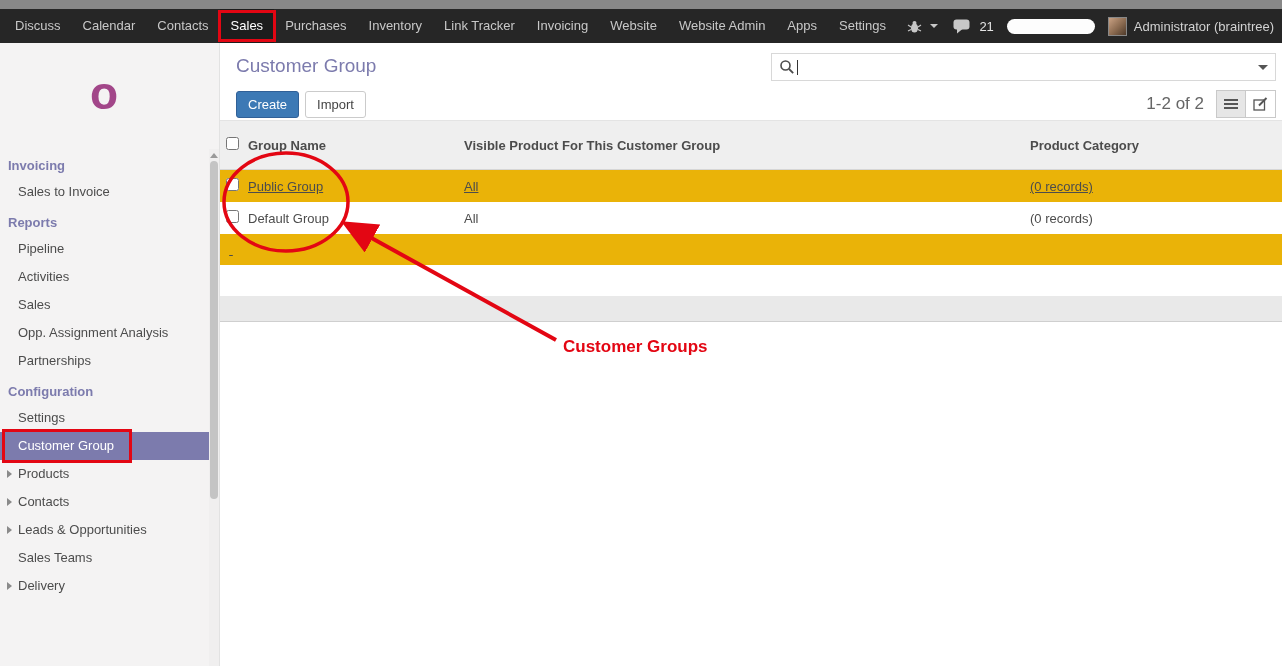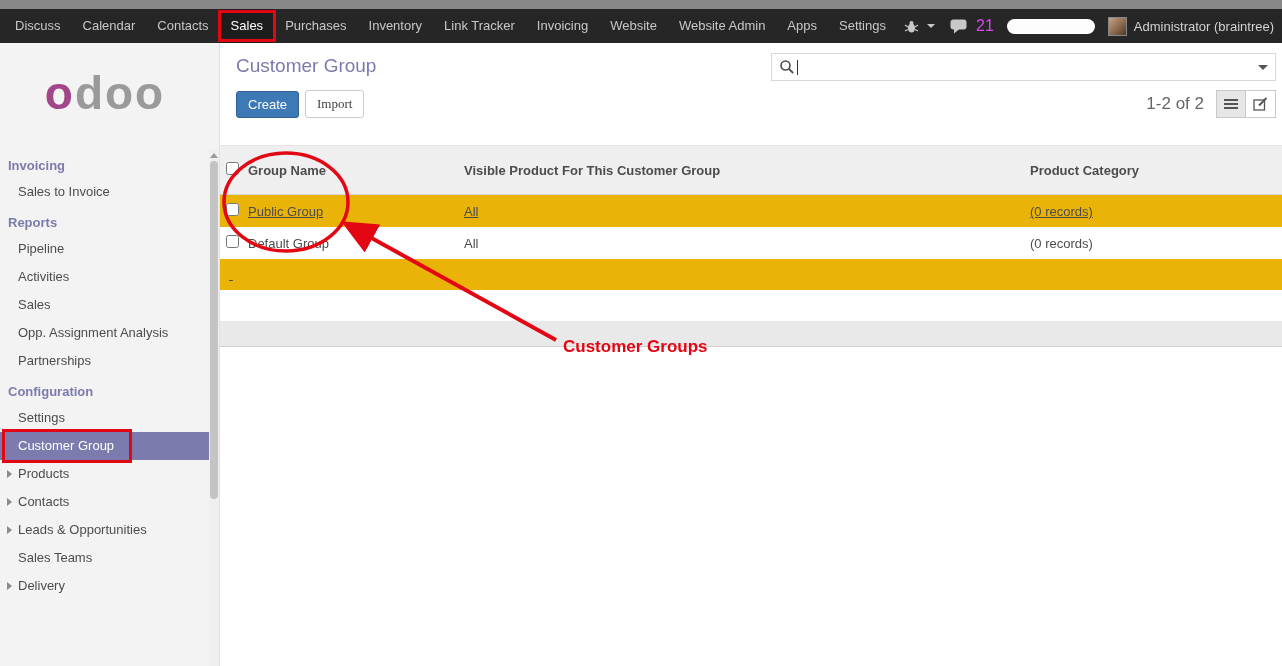--- a/index.html
+++ b/index.html
@@ -10,21 +10,21 @@
   .topbar { position:absolute; top:0; left:0; right:0; height:34px; background:#262626;
             display:flex; align-items:center; font-size:13px; color:#c8c8c8; z-index:5; }
   .menus { display:flex; align-items:center; padding-left:4px; }
   .menu-item { padding:0 11px; line-height:34px; cursor:pointer; white-space:nowrap; }
   .menu-item.active { color:#ffffff; position:relative; background:#1d1d1d; }
   .ann-box-sales { position:absolute; left:-2px; right:-2px; top:1px; bottom:1px;
                    border:3px solid #e30613; pointer-events:none; }
   .topbar-right { margin-left:auto; display:flex; align-items:center; gap:7px; padding-right:8px; }
   .tb-caret { width:0; height:0; border-left:4px solid transparent; border-right:4px solid transparent;
               border-top:4px solid #c8c8c8; margin-left:1px; }
-  .msg-count { color:#d946ef; font-size:16px; }
+  .msg-count { color:#e5e5e5; font-size:13px; }
   .progress-pill { width:88px; height:15px; background:#fdfdfd; border-radius:8px; margin:0 6px; }
   .avatar { width:19px; height:19px; border:1px solid #888;
             background:linear-gradient(135deg,#c9a183 0%, #8a6a50 55%, #4e3a2a 100%); }
   .user-name { color:#d2d2d2; white-space:nowrap; }
 
   
   .layout { position:absolute; top:34px; left:0; right:0; bottom:0; display:flex; }
 
   
   .sidebar { width:220px; background:#f4f3f3; position:relative; flex:none; border-right:1px solid #e2e2e2; }
@@ -52,25 +52,25 @@
   .control-panel { display:flex; align-items:flex-start; padding:10px 6px 0 16px; }
   .page-title { font-size:19px; font-weight:normal; color:#7c7bad; padding-top:2px; }
   .search-box { width:505px; height:28px; border:1px solid #d8d8d8; background:#fff;
                 display:flex; align-items:center; padding:0 7px; margin-left:auto; }
   .search-input { flex:1; border:none; outline:none; font-size:13px; color:#333;
                   margin-left:5px; background:transparent; font-family:"Liberation Sans", sans-serif; }
   .search-caret-line { width:1px; height:15px; background:#333; margin-left:2px; }
   .search-drop { width:0; height:0; border-left:5px solid transparent; border-right:5px solid transparent;
                  border-top:5px solid #555; margin-left:6px; cursor:pointer; }
 
-  .button-row { display:flex; align-items:center; padding:9px 6px 27px 16px; }
+  .button-row { display:flex; align-items:center; padding:9px 6px 2px 16px; }
   .btn { font-size:13px; border-radius:3px; padding:5px 11px; cursor:pointer;
          font-family:"Liberation Sans", sans-serif; }
   .btn-create { background:#3c79b5; border:1px solid #306097; color:#fff; }
-  .btn-import { background:#fff; border:1px solid #cbcbcb; color:#444; margin-left:6px;font-family:Liberation Serif, serif; }
+  .btn-import { background:#fff; border:1px solid #cbcbcb; color:#444; margin-left:6px; }
   .pager { margin-left:auto; font-size:17px; color:#666; padding-right:12px; }
   .view-switcher { display:flex; }
   .vs-btn { width:30px; height:28px; border:1px solid #c9c9c9; background:#fff;
             display:flex; align-items:center; justify-content:center; cursor:pointer; }
   .vs-btn + .vs-btn { border-left:none; }
   .vs-btn.active { background:#e6e6e6; }
 
   
   .list-table { width:100%; border-collapse:collapse; font-size:13px; color:#4c4c4c; table-layout:fixed; }
   .list-table th { background:#efefef; text-align:left; font-weight:bold; padding:16px 6px;
@@ -135,21 +135,20 @@
       <span class="user-name">Administrator (braintree)</span>
     </div>
   </header>
 
   <div class="layout">
 
     <aside class="sidebar">
       <div class="sidebar-inner">
         <div class="logo">
           <span class="l-first">o</span>
-            <span class="l-rest">doo</span>
         </div>
 
         <div class="side-section">
           <div class="side-section-title">Invoicing</div>
           <div class="side-item">Sales to Invoice</div>
         </div>
 
         <div class="side-section">
           <div class="side-section-title">Reports</div>
           <div class="side-item">Pipeline</div>

